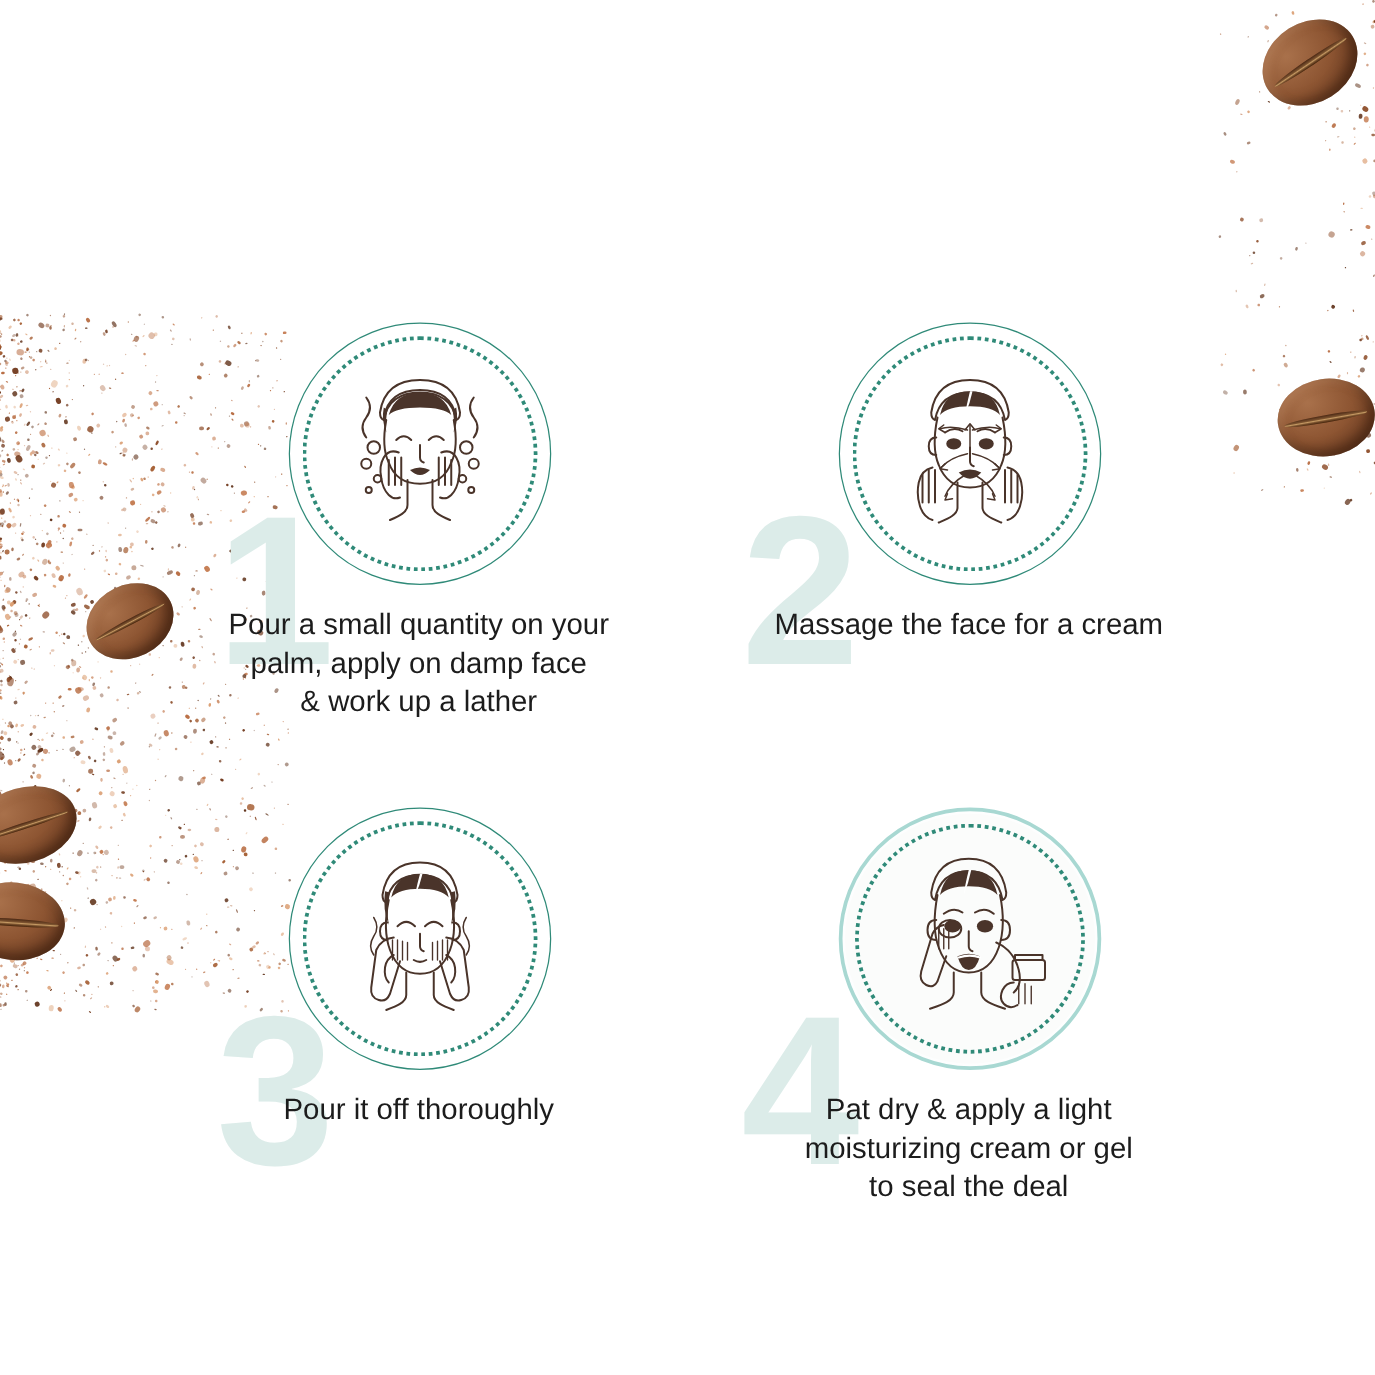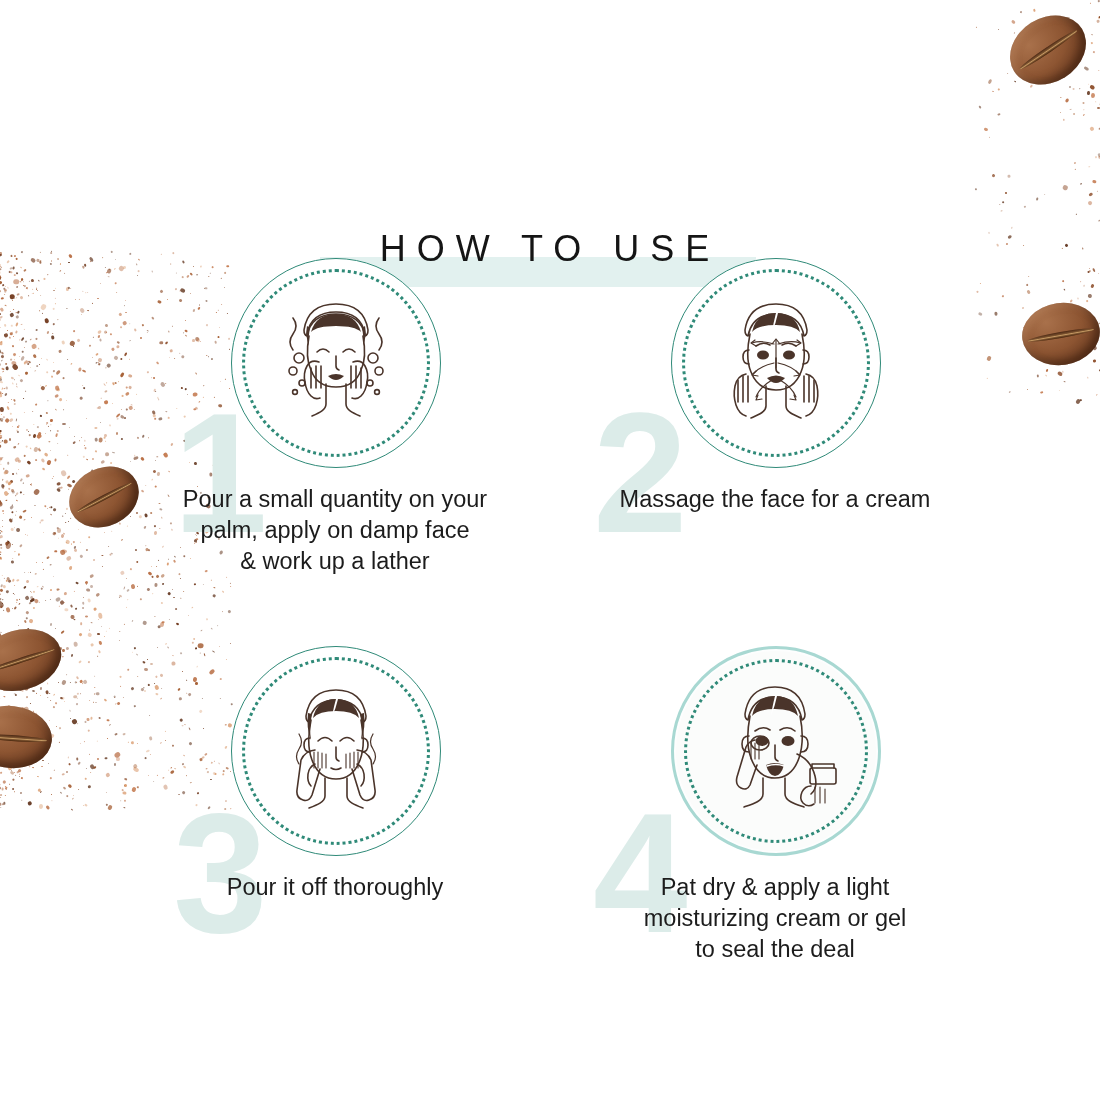--- a/index.html
+++ b/index.html
@@ -1686,24 +1686,20 @@
       <div class="body">
         <div class="crease"></div>
       </div>
     </div>
   <div class="bean bean-l3">
       <div class="body">
         <div class="crease"></div>
       </div>
     </div>
 
-  <div class="header">
-    <div class="header-bar"></div>
-    <div class="header-title">HOW TO USE</div>
-  </div>
 
   <div class="steps">
 
     <div class="step step-1">
       <div class="bignum">1</div>
       <div class="circle-wrap">
         <div class="circle"></div>
         <div class="ring-solid"></div>
         <div class="ring-dotted"></div>
         <div class="art">

